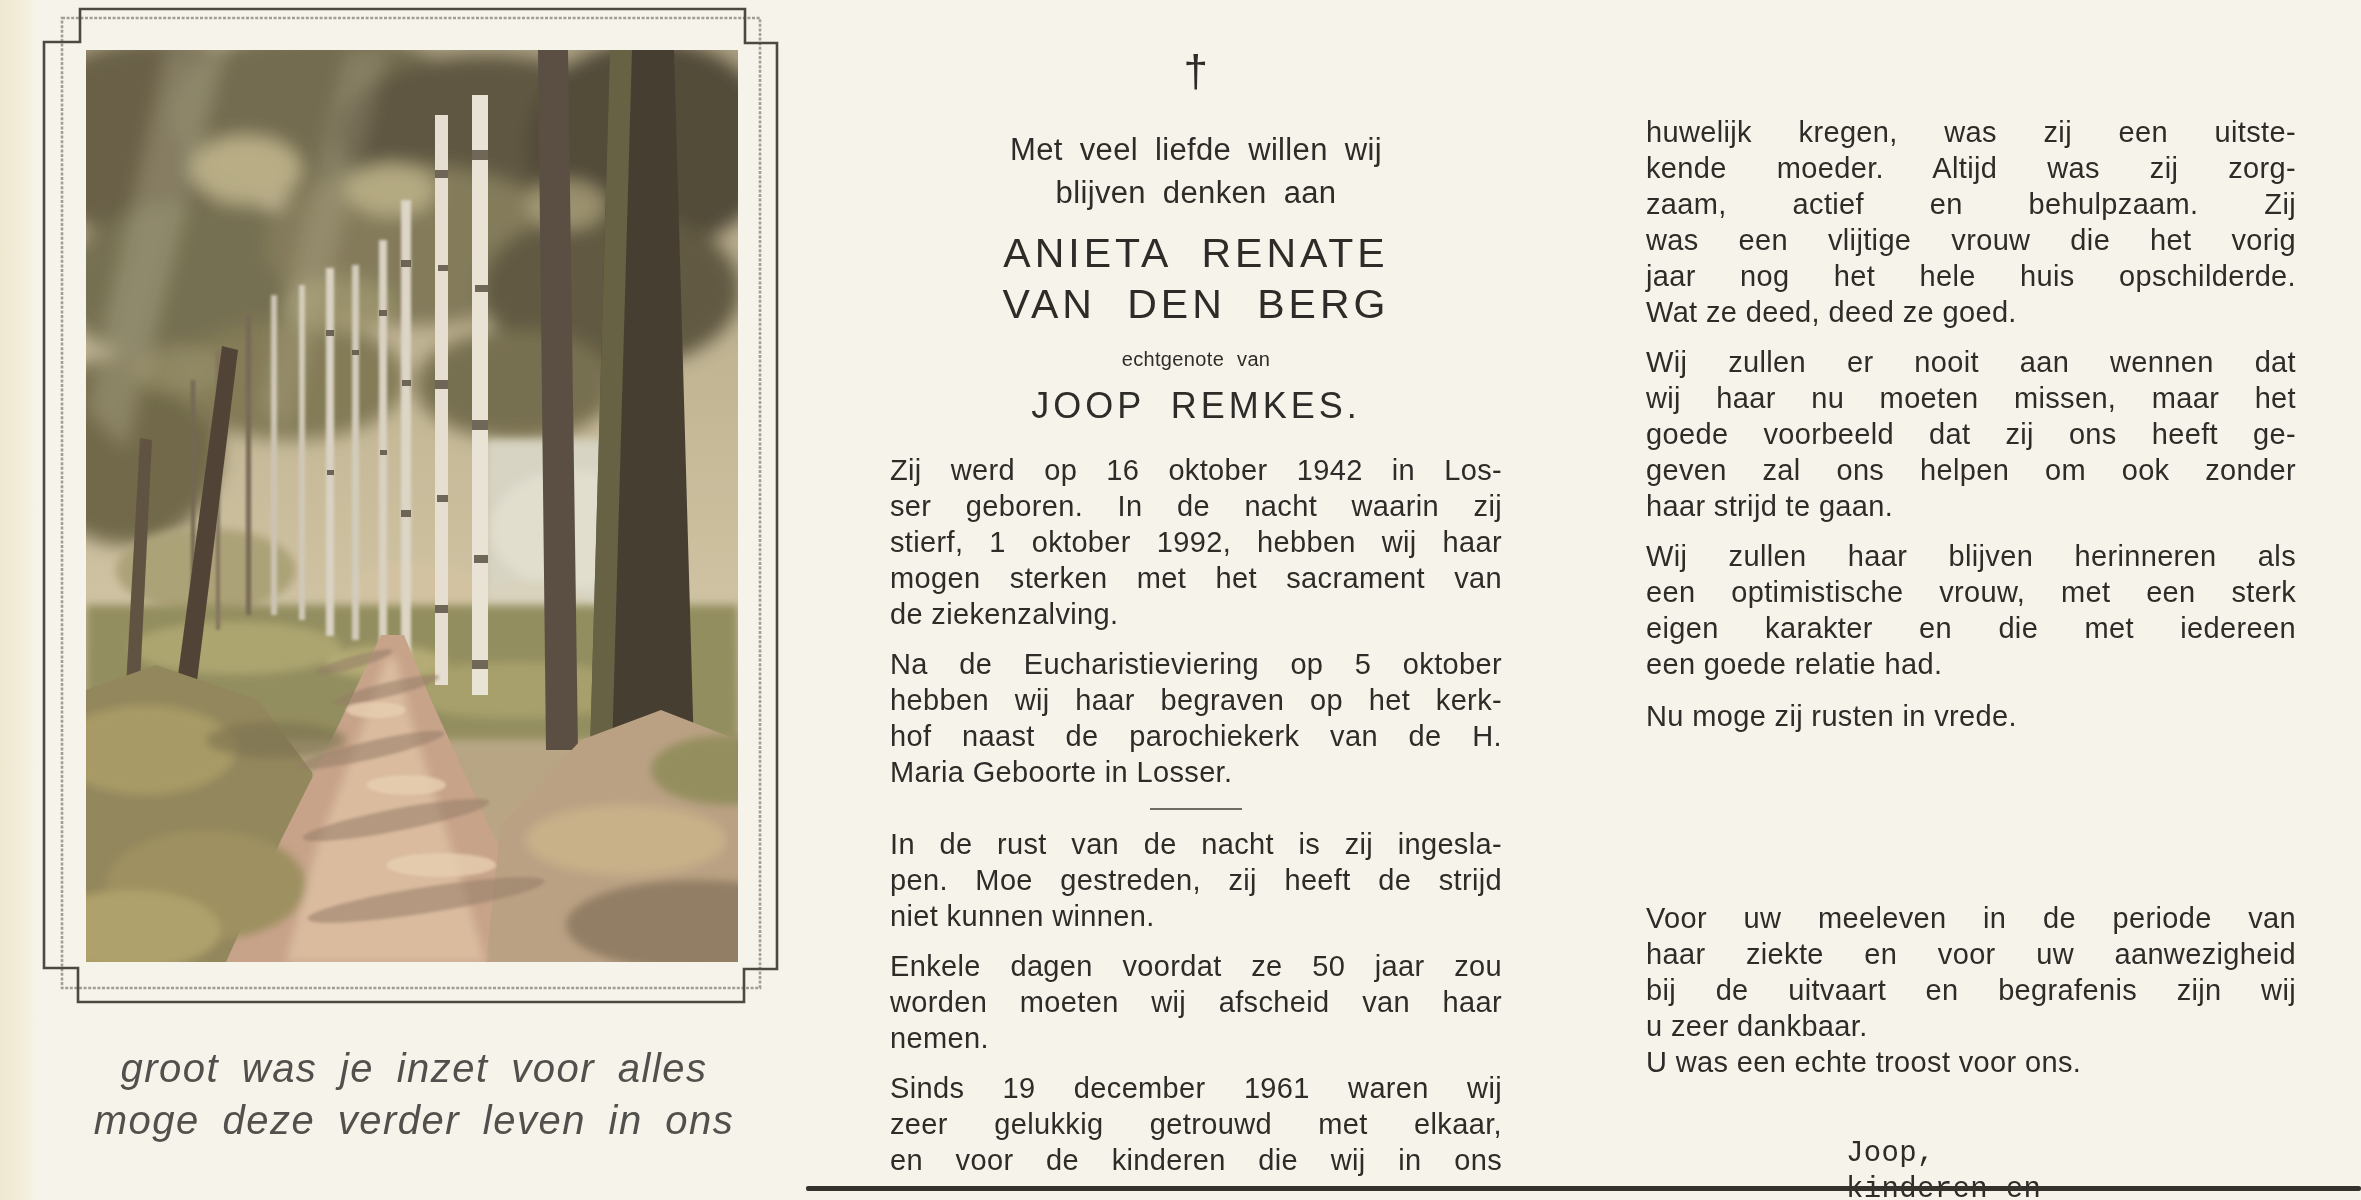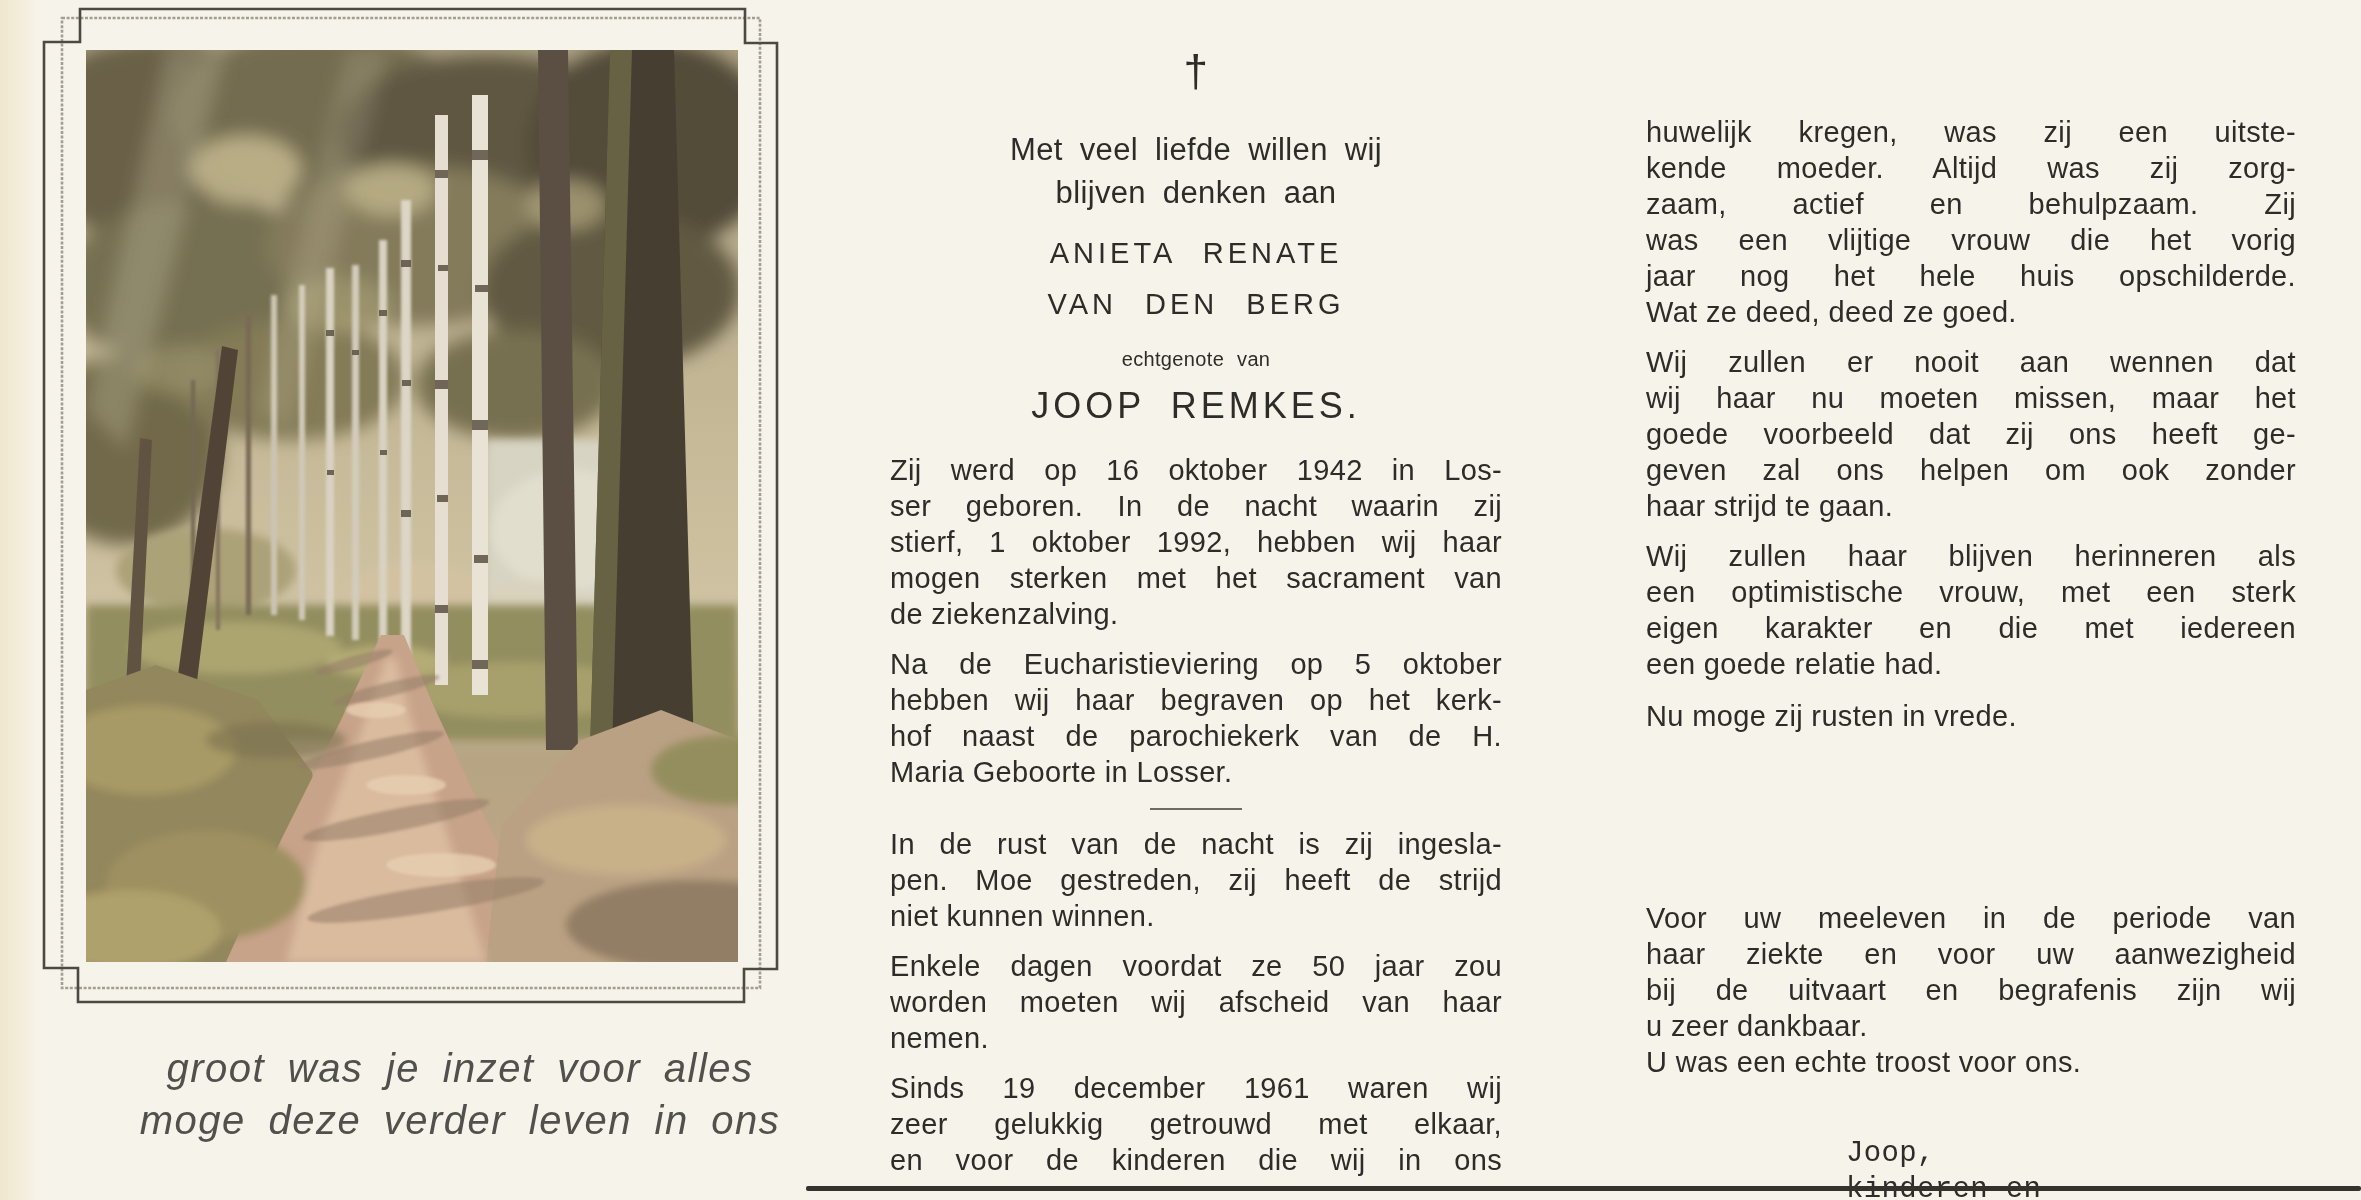--- a/index.html
+++ b/index.html
@@ -21,37 +21,36 @@
   
   .left-panel { position:absolute; left:0; top:0; width:828px; height:1200px; }
   .frame { position:absolute; left:0; top:0; width:828px; height:1030px; }
   .photo { position:absolute; left:86px; top:50px; width:652px; height:912px; display:block; }
 
   .caption {
     position:absolute; left:0; top:1042px; width:828px;
     font-style:italic; font-size:40px; line-height:52px;
     letter-spacing:1.5px; word-spacing:10px;
     color: var(--caption-ink,#52504c);
-    padding-left: 46px;
   }
   .caption .tline { text-align:center; text-align-last:center; }
 
   
   .body-text { font-size:29px; line-height:36px; letter-spacing:0.35px; }
   .mid-col   { position:absolute; left:890px;  top:0; width:612px; }
   .right-col { position:absolute; left:1646px; top:16px; width:650px; padding-top:84px; }
 
   .tline { text-align:justify; text-align-last:justify; }
   .tline-last { text-align-last:left; }
   .centered .tline { text-align:center; text-align-last:center; }
   .left-lines .tline { text-align:left; text-align-last:left; }
 
   .cross    { margin-top:44px; font-size:44px; line-height:54px; text-align:center; }
   .intro    { margin-top:30px; font-size:31px; line-height:43px; word-spacing:8px; }
-  .names    { margin-top:14px; font-size:29px; line-height:51px; letter-spacing:4px; word-spacing:16px; }
+  .names    { margin-top:14px; font-size:41px; line-height:51px; letter-spacing:4px; word-spacing:16px; }
   .relation { margin-top:10px; font-size:20px; line-height:38px; text-align:center; word-spacing:7px; }
   .spouse   { margin-top:6px;  font-size:36px; line-height:44px; letter-spacing:4px; word-spacing:12px; text-align:center; }
 
   .para { margin-top:14px; }
   .para-first { margin-top:24px; }
   .divider { width:92px; height:2px; background:#6e6a64; margin:18px auto 0 auto; }
   .para-after-divider { margin-top:16px; }
 
   .rest { margin-top:16px; text-align:left; }
   .thanks { margin-top:166px; }

